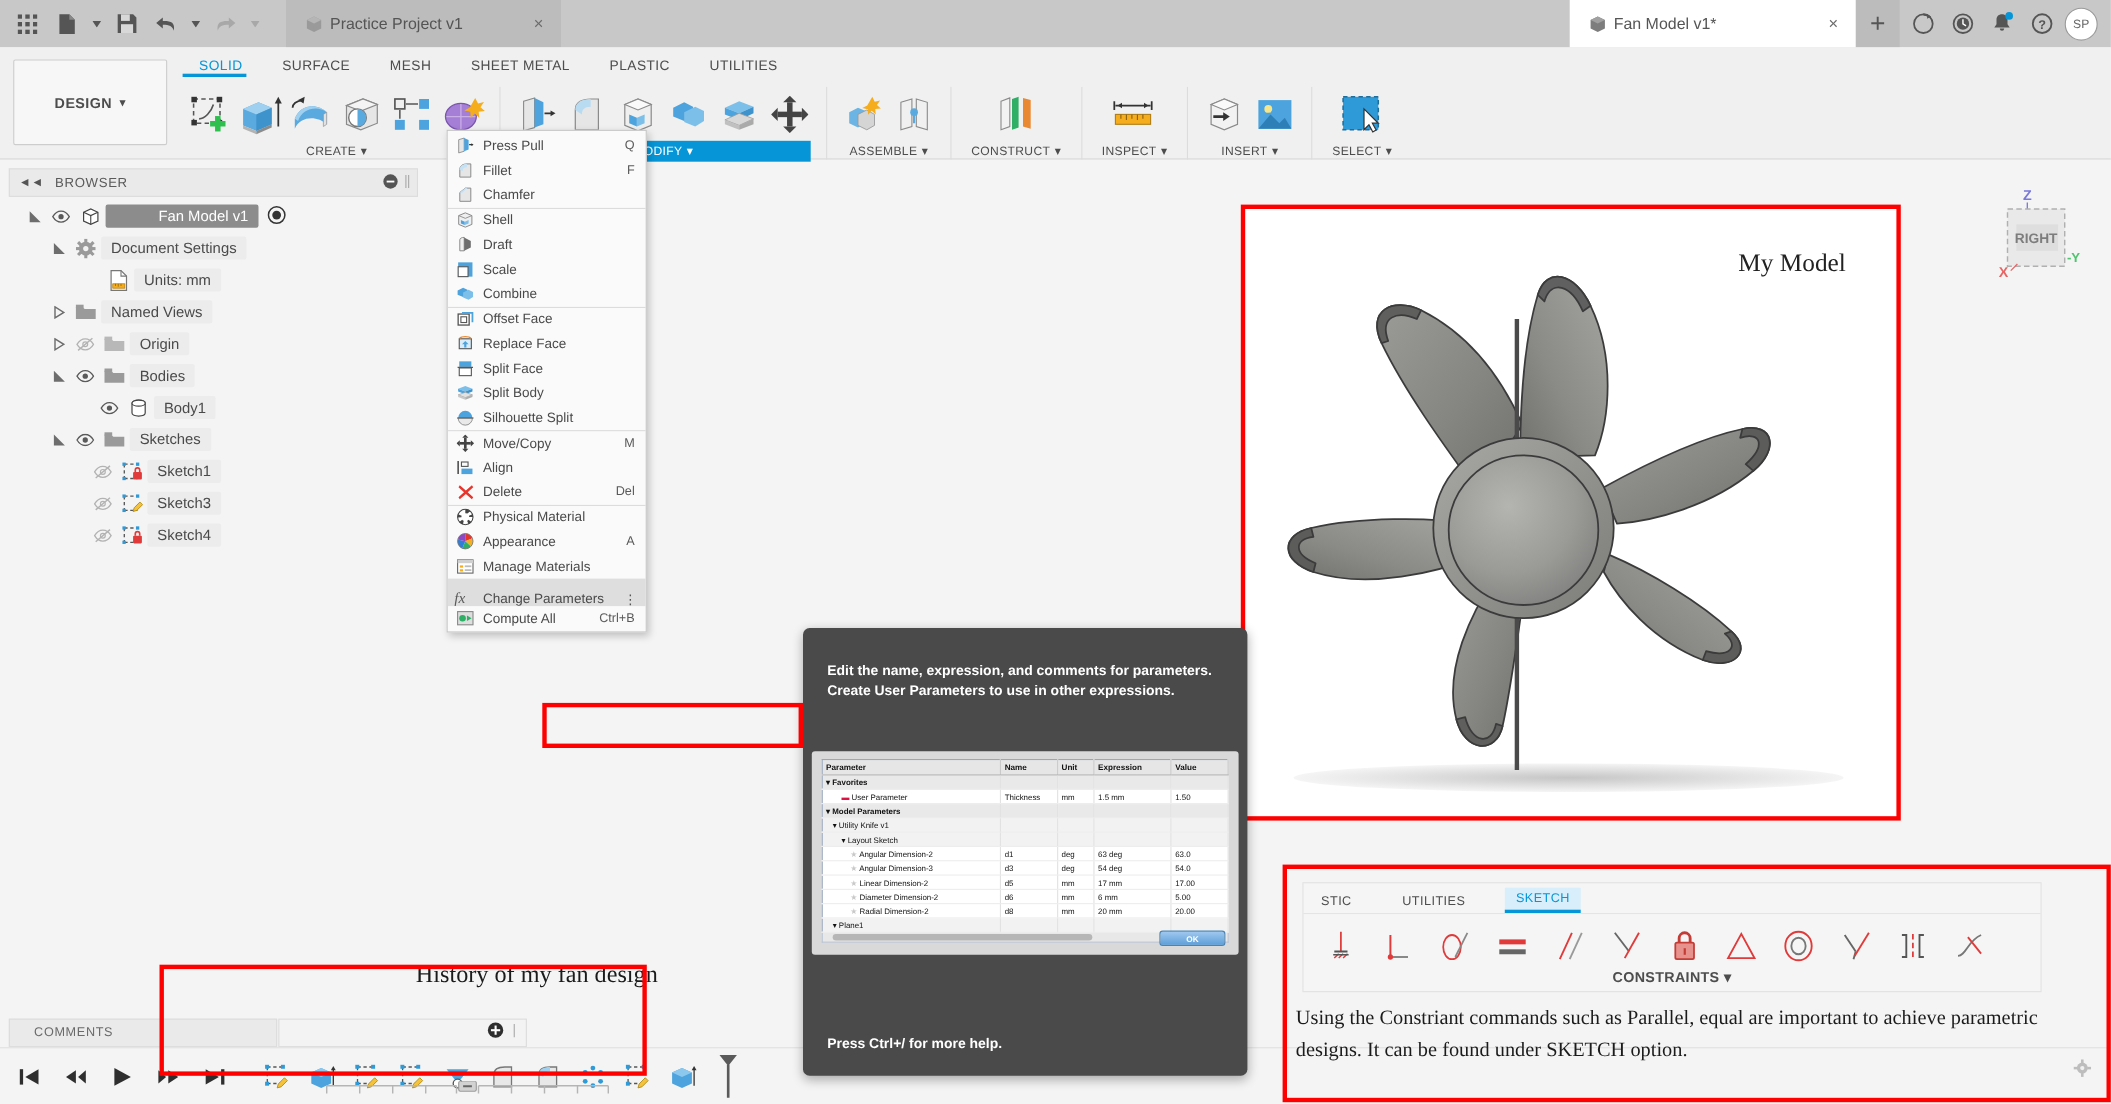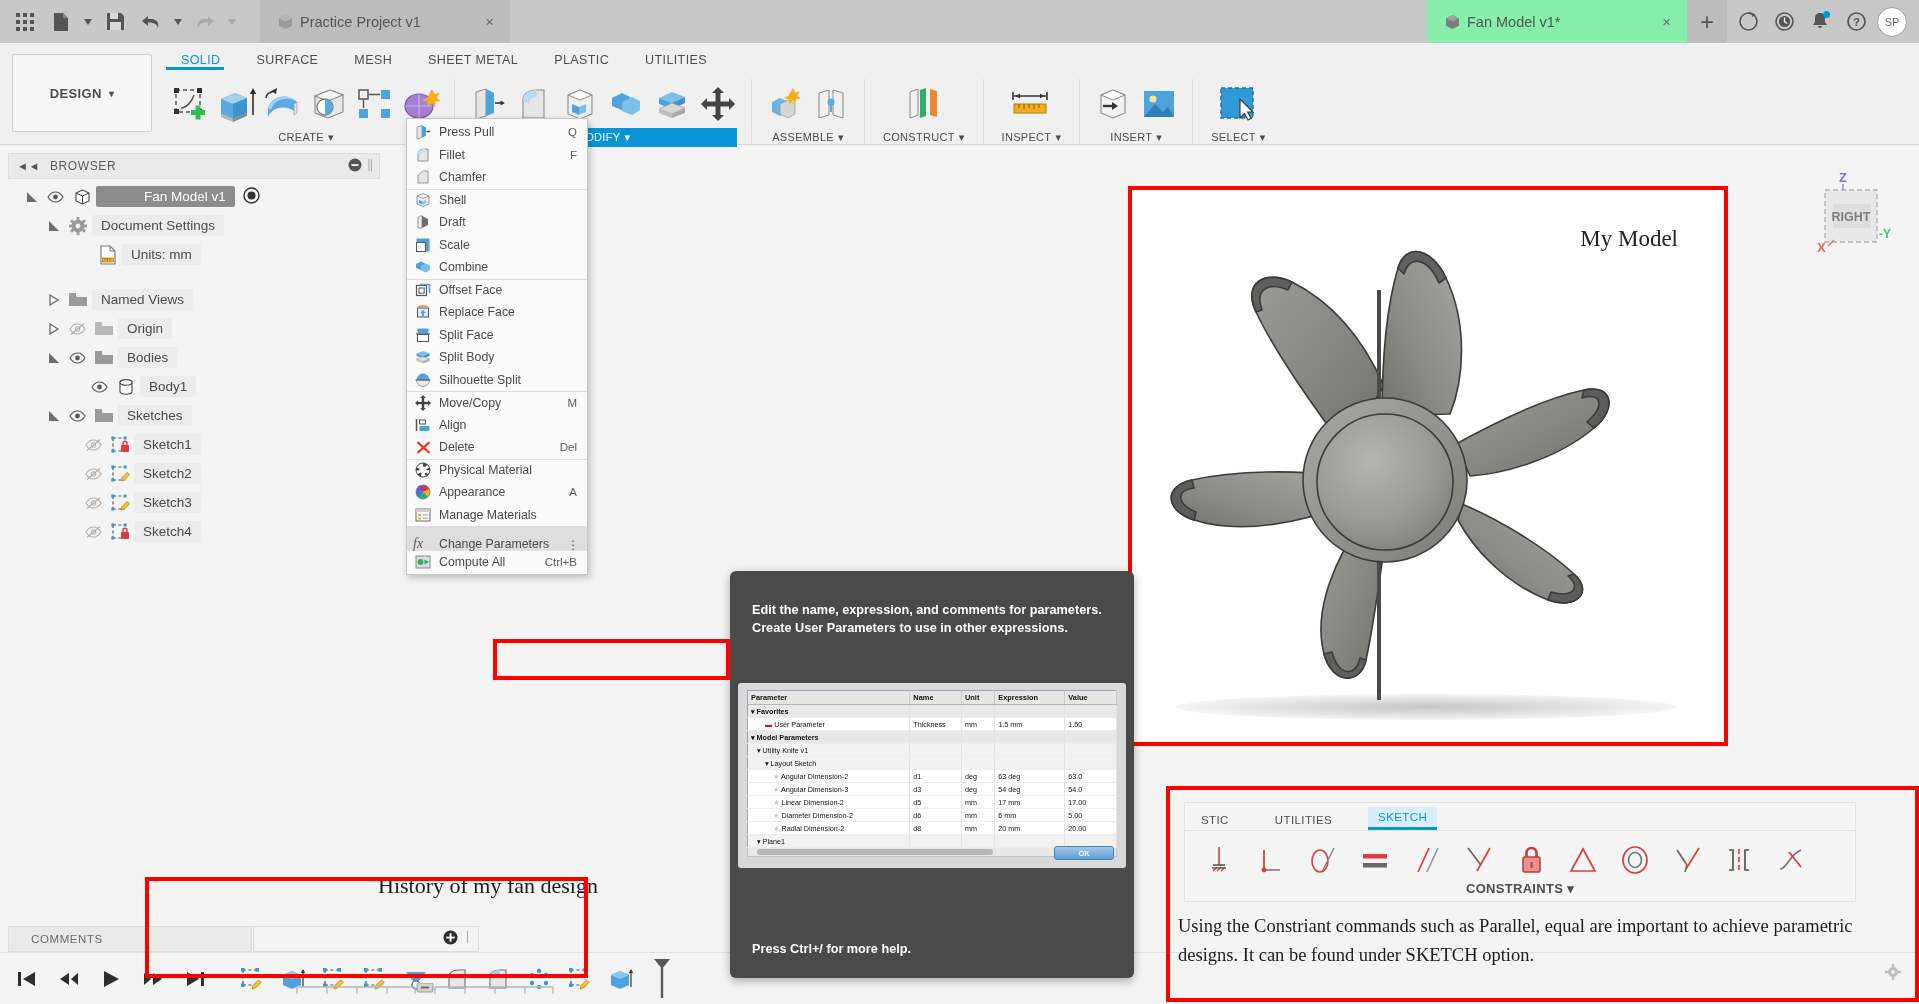--- a/index.html
+++ b/index.html
@@ -19,21 +19,21 @@
   .tb-btn{
     width:34px; height:32px; display:flex; align-items:center; justify-content:center;
     cursor:pointer; position:relative;
   }
   .tb-btn.small{ width:16px; }
   .doc-tab{
     position:relative; height:43px; display:flex; align-items:center;
     padding:0 16px 0 18px; min-width:180px; justify-content:center;
     font-size:14.5px; color:#555; cursor:pointer;
   }
-  .doc-tab.active{ background:#86efac; }
+  .doc-tab.active{ background:#ffffff; }
   .doc-tab.inactive{ background:#bcbcbc; }
   .doc-tab .tabicon{ margin-right:7px; display:flex; }
   .doc-tab .tabclose{
     margin-left:auto; padding-left:40px; font-size:15px; color:#6b6b6b; cursor:pointer;
   }
   .tb-fill{ flex:1; background:#c8c8c8; }
   .plus-tab{
     width:40px; height:43px; background:#bcbcbc; display:flex;
     align-items:center; justify-content:center; cursor:pointer; color:#555; font-size:24px; font-weight:300;
   }
@@ -657,21 +657,21 @@
           <path d="M11 1v5h5" fill="none" stroke="#777" stroke-width="1"></path>
           <rect x="3.5" y="13" width="11" height="4" fill="#f5ad1d" stroke="#b07d14" stroke-width=".7"></rect>
           <g stroke="#8a5f10" stroke-width=".7">
             <path d="M6 13v2M8.5 13v2.6M11 13v2"></path>
           </g>
         </svg>
     </span>
     <span class="lbl">Units: mm</span>
   </div>
 
-  <div class="node" style="padding-left:36px;margin-top:16px;">
+  <div class="node" style="padding-left:36px;">
     <span class="arr">
       <svg width="12" height="12" viewBox="0 0 12 12">
           <path d="M2 1 L10 6 L2 11Z" fill="none" stroke="#6d6d6d" stroke-width="1.3"></path>
         </svg>
     </span>
     <span class="nic">
       <svg width="20" height="16" viewBox="0 0 20 16">
           <path d="M1 3h6l2 2h10v9H1z" fill="#9a9a9a"></path>
           <rect x="1" y="1" width="7" height="3" fill="#9a9a9a"></rect>
         </svg>
@@ -773,39 +773,20 @@
         <rect x="1.3" y="0.5" width="3" height="3" fill="#2f9ad8"></rect>
           <rect x="13.6" y="0.5" width="3" height="3" fill="#2f9ad8"></rect>
         <rect x="1.3" y="13.5" width="3" height="3" fill="#2f9ad8"></rect>
         <rect x="11" y="9" width="8" height="7" rx="1" fill="#e03a3a"></rect>
           <path d="M13 9 V7.3 a2 2 0 0 1 4 0 V9" fill="none" stroke="#e03a3a" stroke-width="1.5"></path>
       </svg>
     </span>
     <span class="lbl">Sketch1</span>
   </div>
 
-  <div class="node" style="padding-left:72px;">
-    <span class="eye">
-      <svg width="17" height="14" viewBox="0 0 17 14">
-          <path d="M8.5 2C4 2 1 7 1 7s3 5 7.5 5S16 7 16 7 13 2 8.5 2z" fill="none" stroke="#b3b3b3" stroke-width="1.2"></path>
-          <circle cx="8.5" cy="7" r="2.2" fill="none" stroke="#b3b3b3" stroke-width="1.1"></circle>
-          <path d="M2 12.5 L15 1.5" stroke="#b3b3b3" stroke-width="1.3"></path>
-        </svg>
-    </span>
-    <span class="nic">
-      <svg width="20" height="18" viewBox="0 0 20 18">
-        <path d="M3 2 h12 M3 2 v13 M3 15 h12" fill="none" stroke="#555" stroke-width="1.2" stroke-dasharray="3 2.4"></path>
-        <rect x="1.3" y="0.5" width="3" height="3" fill="#2f9ad8"></rect>
-          <rect x="13.6" y="0.5" width="3" height="3" fill="#2f9ad8"></rect>
-        <rect x="1.3" y="13.5" width="3" height="3" fill="#2f9ad8"></rect>
-        <path d="M11 16 l1-3.4 5.2-5.2 2.4 2.4 -5.2 5.2z" fill="#f5c23c" stroke="#b08a10" stroke-width=".8"></path>
-      </svg>
-    </span>
-    <span class="lbl">Sketch2</span>
-  </div>
 
   <div class="node" style="padding-left:72px;">
     <span class="eye">
       <svg width="17" height="14" viewBox="0 0 17 14">
           <path d="M8.5 2C4 2 1 7 1 7s3 5 7.5 5S16 7 16 7 13 2 8.5 2z" fill="none" stroke="#b3b3b3" stroke-width="1.2"></path>
           <circle cx="8.5" cy="7" r="2.2" fill="none" stroke="#b3b3b3" stroke-width="1.1"></circle>
           <path d="M2 12.5 L15 1.5" stroke="#b3b3b3" stroke-width="1.3"></path>
         </svg>
     </span>
     <span class="nic">

